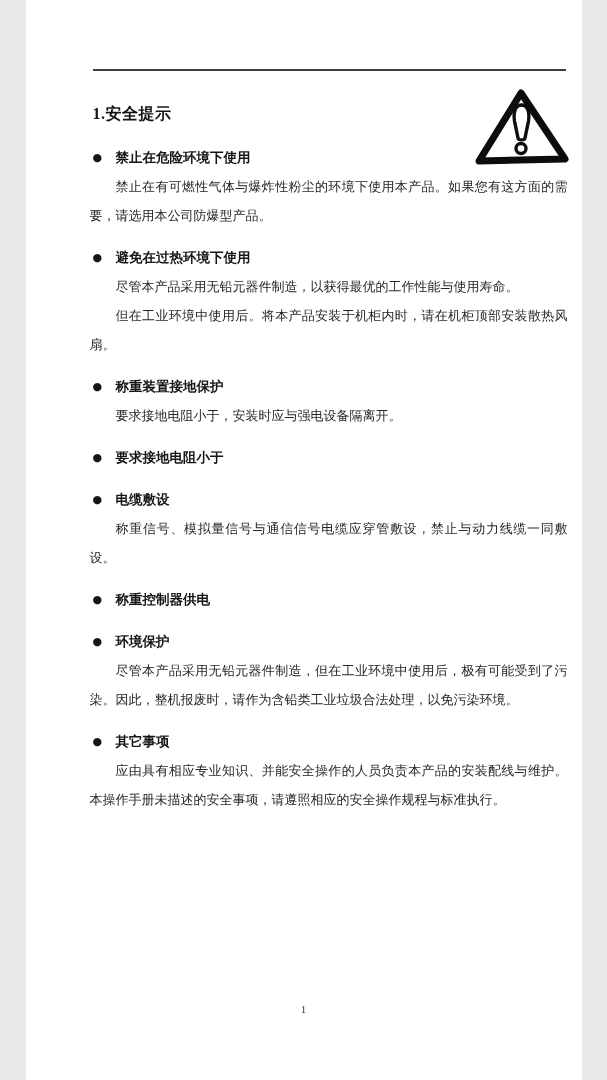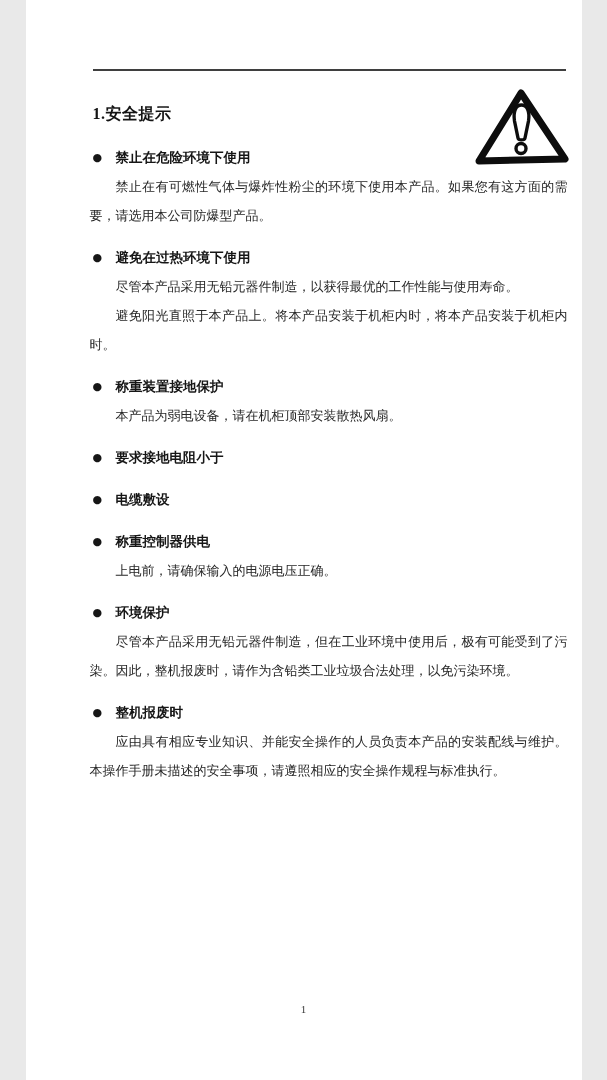--- a/index.html
+++ b/index.html
@@ -104,65 +104,65 @@
       </div>
       <p class="body-para">禁止在有可燃性气体与爆炸性粉尘的环境下使用本产品。如果您有这方面的需要，请选用本公司防爆型产品。</p>
     </div>
 
     <div class="section">
       <div class="section-heading">
         <span class="bullet">●</span>
         <span>避免在过热环境下使用</span>
       </div>
       <p class="body-para">尽管本产品采用无铅元器件制造，以获得最优的工作性能与使用寿命。</p>
-      <p class="body-para">避免阳光直照于本产品上。将本产品安装于机柜内时，将本产品安装于机柜内时。</p>
+      <p class="body-para">但在工业环境中使用后。将本产品安装于机柜内时，请在机柜顶部安装散热风扇。</p>
     </div>
 
     <div class="section">
       <div class="section-heading">
         <span class="bullet">●</span>
         <span>称重装置接地保护</span>
       </div>
-      <p class="body-para">本产品为弱电设备，请在机柜顶部安装散热风扇。</p>
+      <p class="body-para">要求接地电阻小于，安装时应与强电设备隔离开。</p>
     </div>
 
     <div class="section">
       <div class="section-heading">
         <span class="bullet">●</span>
         <span>要求接地电阻小于</span>
       </div>
     </div>
 
     <div class="section">
       <div class="section-heading">
         <span class="bullet">●</span>
         <span>电缆敷设</span>
       </div>
+      <p class="body-para">称重信号、模拟量信号与通信信号电缆应穿管敷设，禁止与动力线缆一同敷设。</p>
     </div>
 
     <div class="section">
       <div class="section-heading">
         <span class="bullet">●</span>
         <span>称重控制器供电</span>
       </div>
-      <p class="body-para">上电前，请确保输入的电源电压正确。</p>
     </div>
 
     <div class="section">
       <div class="section-heading">
         <span class="bullet">●</span>
         <span>环境保护</span>
       </div>
       <p class="body-para">尽管本产品采用无铅元器件制造，但在工业环境中使用后，极有可能受到了污染。因此，整机报废时，请作为含铅类工业垃圾合法处理，以免污染环境。</p>
     </div>
 
     <div class="section">
       <div class="section-heading">
         <span class="bullet">●</span>
-        <span>整机报废时</span>
+        <span>其它事项</span>
       </div>
       <p class="body-para">应由具有相应专业知识、并能安全操作的人员负责本产品的安装配线与维护。本操作手册未描述的安全事项，请遵照相应的安全操作规程与标准执行。</p>
     </div>
 
   </div>
 
   <div class="page-number">1</div>
 
 </div>
 

